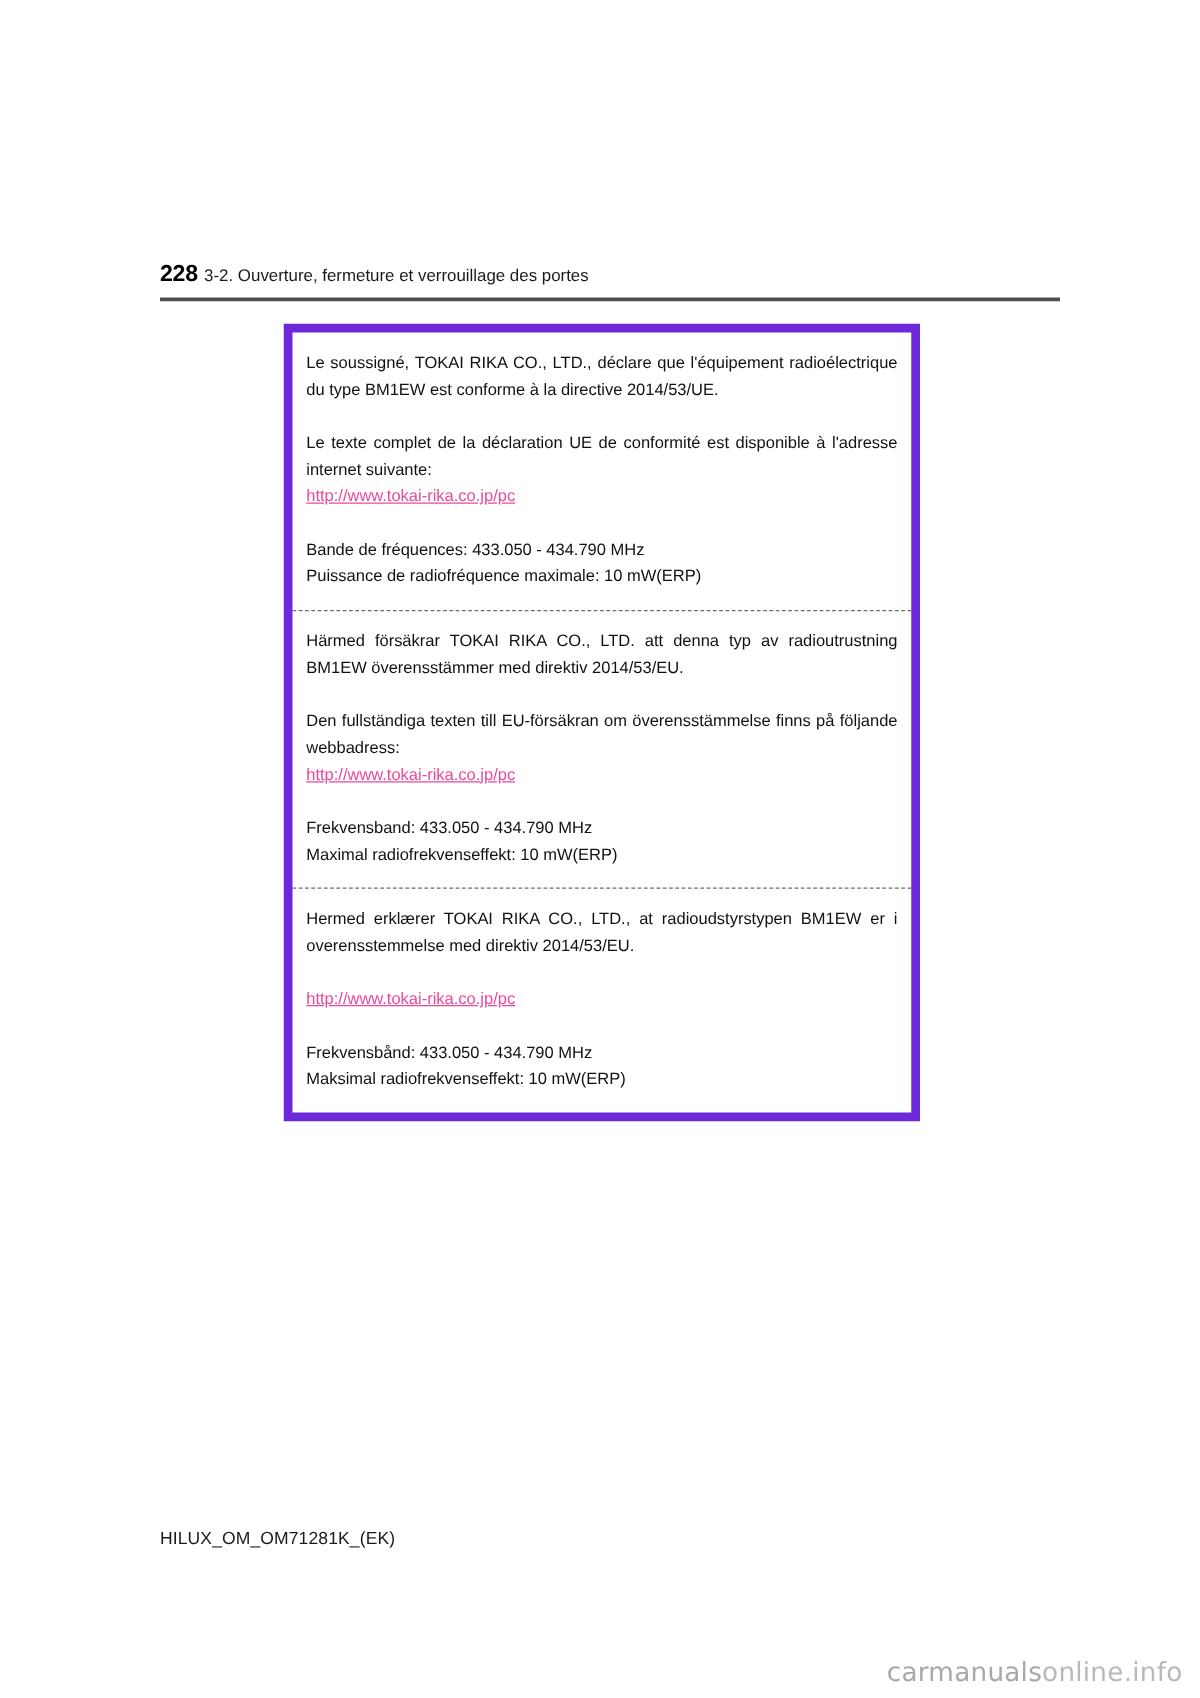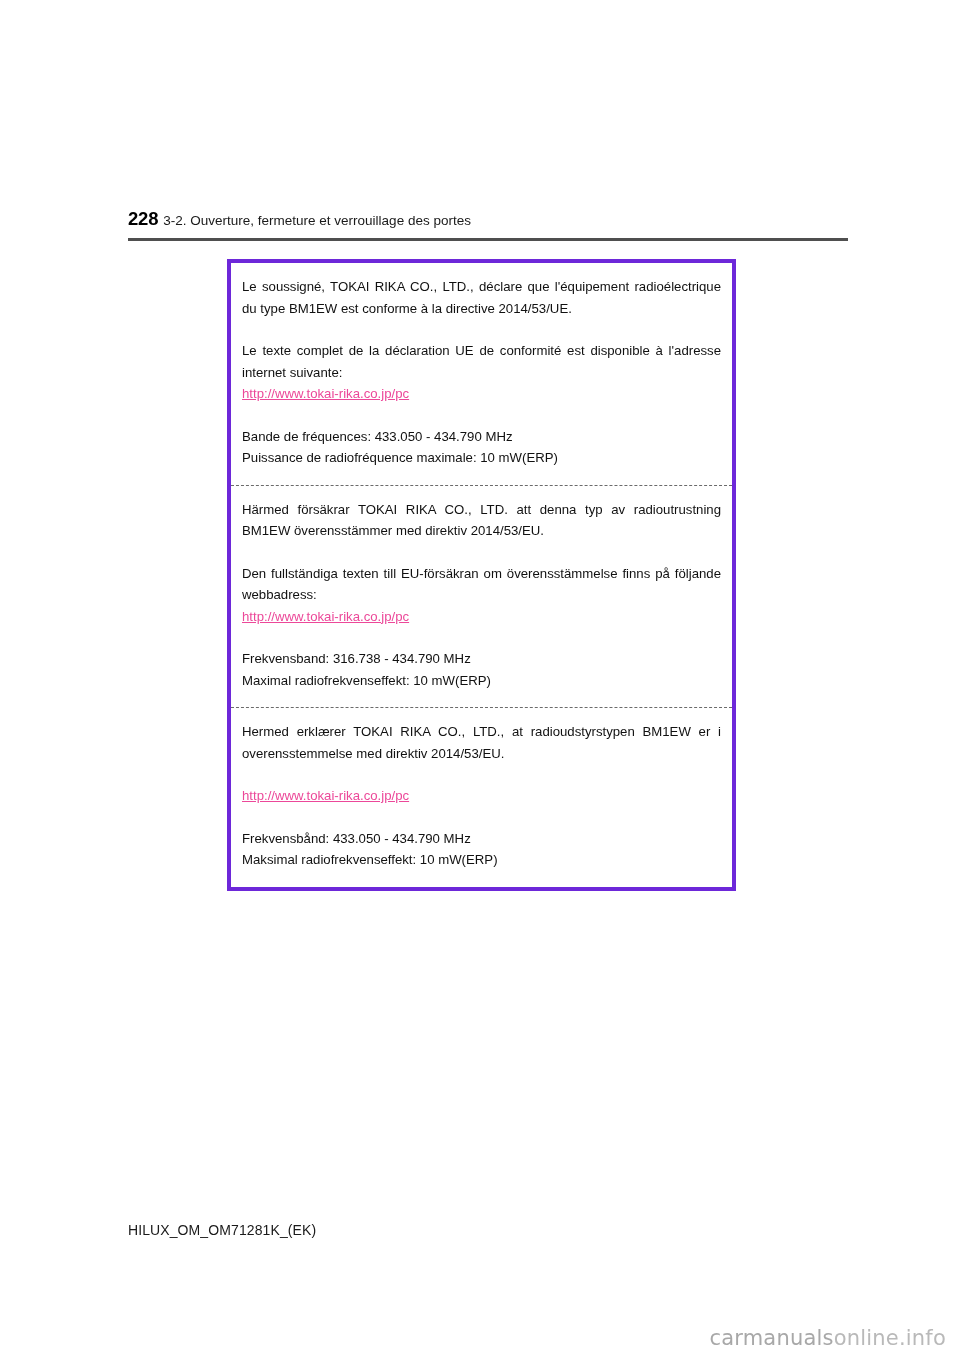--- a/index.html
+++ b/index.html
@@ -51,21 +51,21 @@
     height: 3px;
     background: #4f4f4f;
   }
 
   
   .decl-block {
     position: absolute;
     left: 227px;
     top: 259px;
     width: 509px;
-    border: 4px solid #6d28d9;
+    border: 7px solid #6d28d9;
     box-sizing: border-box;
     background: #fff;
   }
   .decl-section {
     padding: 13px 11px 16px 11px;
     box-sizing: border-box;
   }
   .decl-section + .decl-section {
     border-top: 1px dashed #6b6b6b;
   }
@@ -133,21 +133,21 @@
       <p class="para">Bande de fréquences: 433.050 - 434.790 MHz</p>
       <p class="para">Puissance de radiofréquence maximale: 10 mW(ERP)</p>
     </div>
 
     <div class="decl-section">
       <p class="para justify">Härmed försäkrar TOKAI RIKA CO., LTD. att denna typ av radioutrustning BM1EW överensstämmer med direktiv 2014/53/EU.</p>
       <div class="gap"></div>
       <p class="para justify">Den fullständiga texten till EU-försäkran om överensstämmelse finns på följande webbadress:</p>
       <p class="para"><span class="link">http://www.tokai-rika.co.jp/pc</span></p>
       <div class="gap"></div>
-      <p class="para">Frekvensband: 316.738 - 434.790 MHz</p>
+      <p class="para">Frekvensband: 433.050 - 434.790 MHz</p>
       <p class="para">Maximal radiofrekvenseffekt: 10 mW(ERP)</p>
     </div>
 
     <div class="decl-section">
       <p class="para justify">Hermed erklærer TOKAI RIKA CO., LTD., at radioudstyrstypen BM1EW er i overensstemmelse med direktiv 2014/53/EU.</p>
       <div class="gap"></div>
       <p class="para"><span class="link">http://www.tokai-rika.co.jp/pc</span></p>
       <div class="gap"></div>
       <p class="para">Frekvensbånd: 433.050 - 434.790 MHz</p>
       <p class="para">Maksimal radiofrekvenseffekt: 10 mW(ERP)</p>

